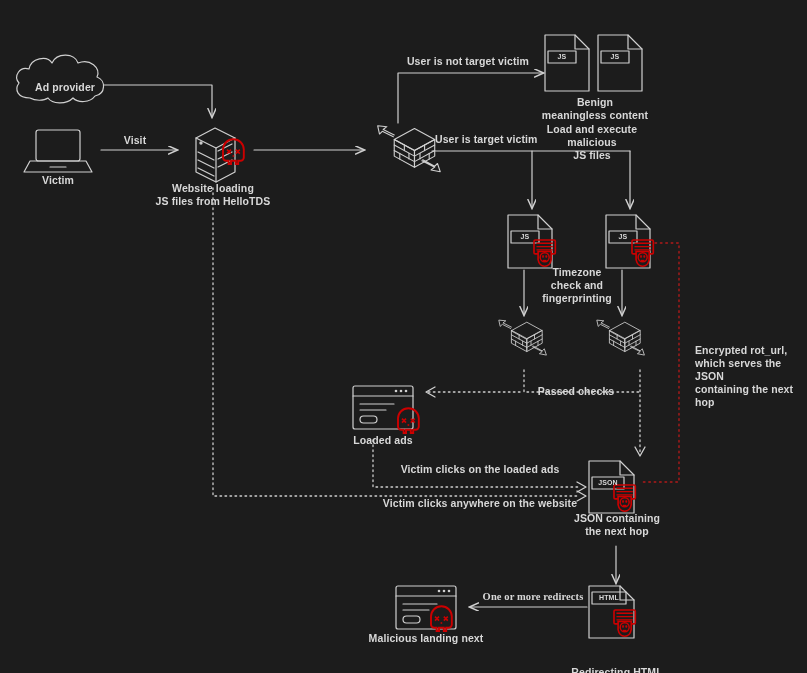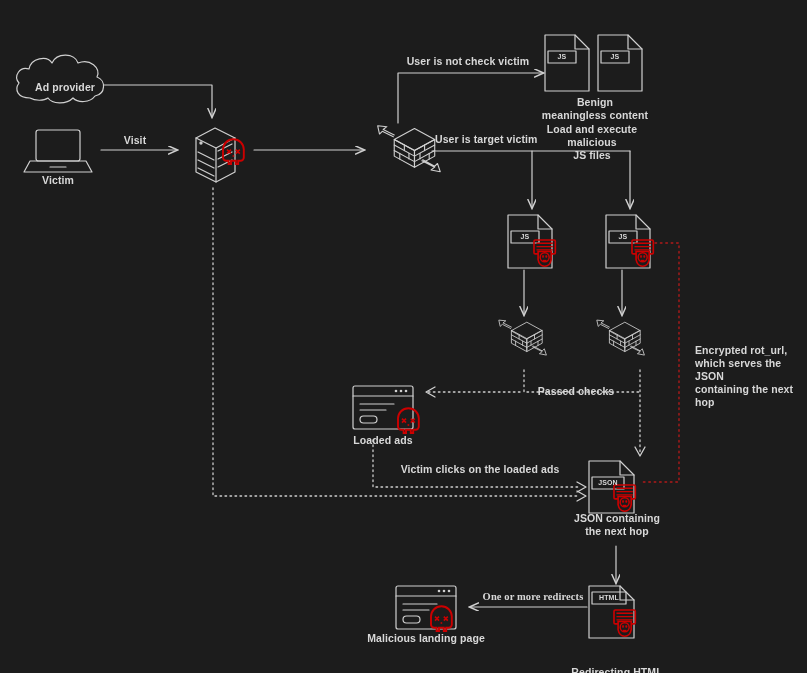--- a/index.html
+++ b/index.html
@@ -224,39 +224,45 @@
     <path d="M3,4 L23,4 M3,8 L23,8 M3,12 L23,12" stroke="#cc0000" stroke-width="1.6"></path>
     <path d="M5,14 L21,14 L21,24 A8,10 0 0 1 13,32 A8,10 0 0 1 5,24 Z" fill="#1c1c1c" stroke="#cc0000" stroke-width="2"></path>
     <circle cx="13" cy="21" r="5.5" fill="none" stroke="#cc0000" stroke-width="1.8"></circle>
     <path d="M10,19 L12,21 M12,19 L10,21 M14,19 L16,21 M16,19 L14,21" stroke="#cc0000" stroke-width="1.4"></path>
     <path d="M11,25 L15,25" stroke="#cc0000" stroke-width="1.6"></path>
   </g>
 </svg>
 
 <div class="lbl" style="left:20px;top:81px;width:90px;">Ad provider</div>
 <div class="lbl" style="left:13px;top:174px;width:90px;">Victim</div>
+<div class="lbl" style="left:148px;top:182px;width:130px;">Website loading
+JS files from HelloTDS</div>
 <div class="lbl" style="left:105px;top:134px;width:60px;">Visit</div>
-<div class="lbl" style="left:388px;top:55px;width:160px;">User is not check victim</div>
+<div class="lbl" style="left:388px;top:55px;width:160px;">User is not target victim</div>
 <div class="lbl left" style="left:435px;top:133px;width:150px;">User is target victim</div>
 <div class="lbl" style="left:540px;top:96px;width:110px;">Benign
 meaningless content</div>
 <div class="lbl" style="left:537px;top:123px;width:110px;">Load and execute
 malicious
 JS files</div>
+<div class="lbl" style="left:532px;top:266px;width:90px;">Timezone
+check and
+fingerprinting</div>
 <div class="lbl" style="left:531px;top:385px;width:90px;">Passed checks</div>
 <div class="lbl" style="left:338px;top:434px;width:90px;">Loaded ads</div>
 <div class="lbl" style="left:390px;top:463px;width:180px;">Victim clicks on the loaded ads</div>
+<div class="lbl" style="left:370px;top:497px;width:220px;">Victim clicks anywhere on the website</div>
 <div class="lbl" style="left:562px;top:512px;width:110px;">JSON containing
 the next hop</div>
 <div class="lbl left" style="left:695px;top:344px;width:115px;">Encrypted rot_url,
 which serves the JSON
 containing the next hop</div>
 <div class="lbl" style="left:478px;top:590px;width:110px;font-family:Liberation Serif, serif;">One or more redirects</div>
 <div class="lbl" style="left:558px;top:638px;width:118px;margin-top:28px;">Redirecting HTML</div>
-<div class="lbl" style="left:348px;top:632px;width:156px;">Malicious landing page</div>
+<div class="lbl" style="left:348px;top:632px;width:156px;">Malicious landing next</div>
 
 <div class="lbl" style="left:549px;top:51px;width:26px;font-size:7px;line-height:12px;">JS</div>
 <div class="lbl" style="left:602px;top:51px;width:26px;font-size:7px;line-height:12px;">JS</div>
 <div class="lbl" style="left:512px;top:231px;width:26px;font-size:7px;line-height:12px;">JS</div>
 <div class="lbl" style="left:610px;top:231px;width:26px;font-size:7px;line-height:12px;">JS</div>
 <div class="lbl" style="left:592px;top:477px;width:32px;font-size:7px;line-height:12px;">JSON</div>
 <div class="lbl" style="left:592px;top:592px;width:34px;font-size:7px;line-height:12px;">HTML</div>
 
 </div>
 

